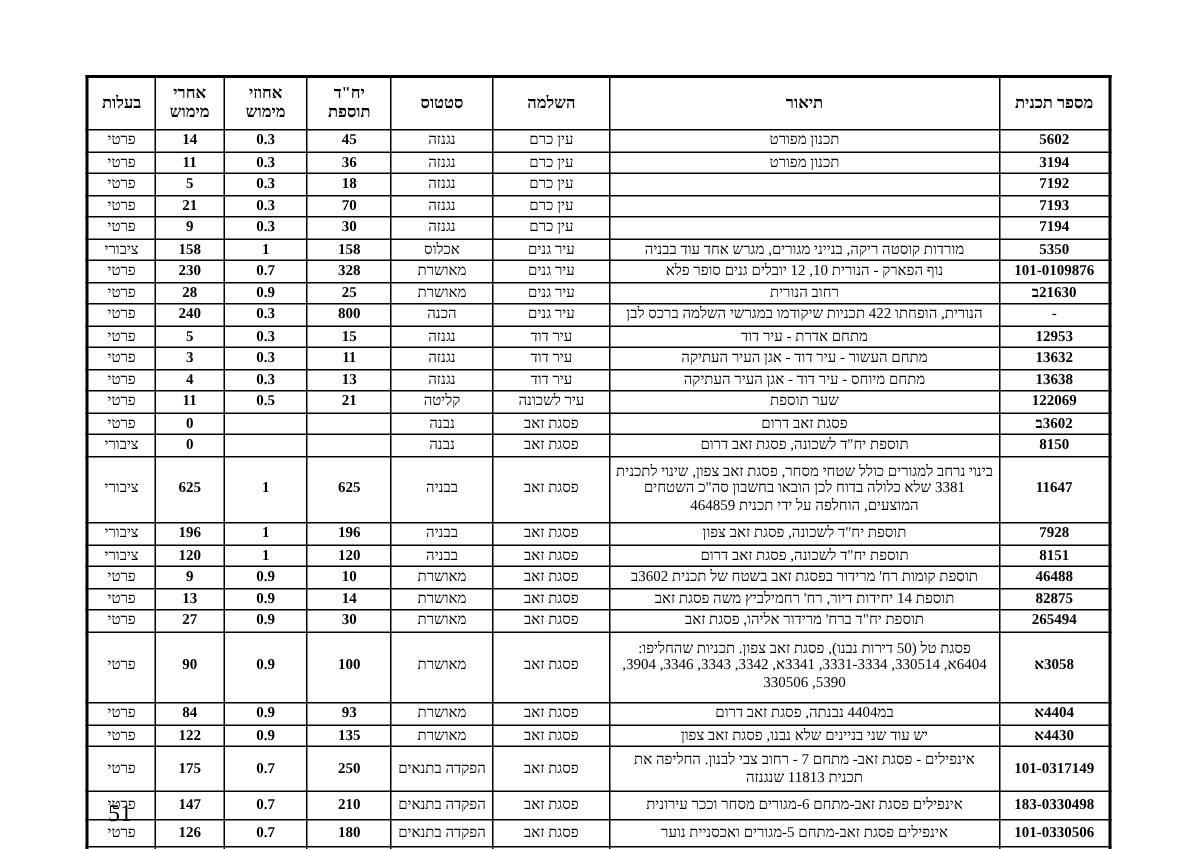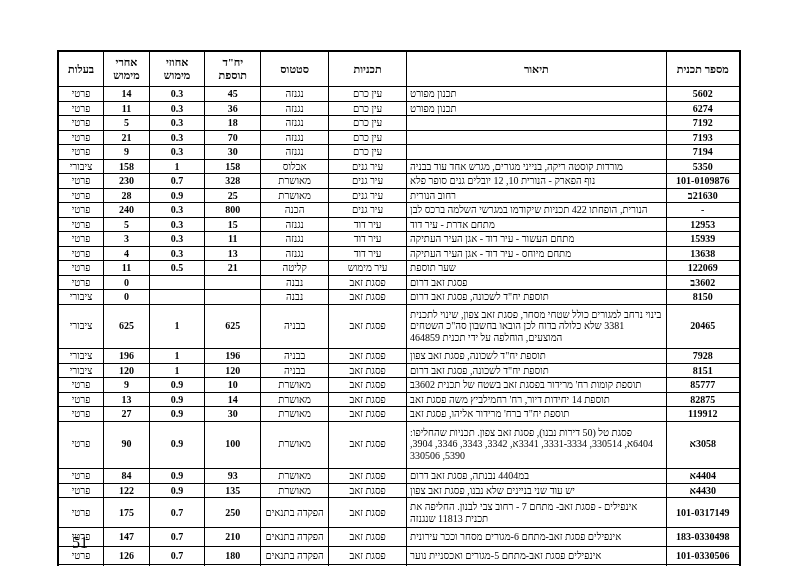--- a/index.html
+++ b/index.html
@@ -43,21 +43,21 @@
     text-align: center;
     background: #ffffff;
   }
   .plans td {
     font-size: 10px;
     line-height: 11.5px;
     padding: 1px 3px;
   }
   td.c   { text-align: center; white-space: nowrap; }
   td.num { text-align: center; white-space: nowrap; font-weight: bold; }
-  td.desc { text-align: left; }
+  td.desc { text-align: center; }
   
   tbody tr:nth-child(16) td { padding-top: 4px; padding-bottom: 5px; }
   tbody tr:nth-child(22) td { padding-top: 5px; padding-bottom: 7px; font-family: Liberation Serif, serif; }
   tbody tr:nth-child(25) td { padding-top: 3px; padding-bottom: 3px; }
   tbody tr:nth-child(26) td,
   tbody tr:nth-child(27) td { padding-top: 3px; padding-bottom: 3px; }
   tbody tr:nth-child(28) td { padding-top: 6px; padding-bottom: 6px; }
   .pagenum {
     position: absolute;
     left: 72px;
@@ -79,41 +79,41 @@
       <col style="width:67px">
       <col style="width:55px">
       <col style="width:55px">
       <col style="width:45px">
       <col style="width:45px">
     </colgroup>
     <thead>
       <tr>
         <th>מספר תכנית</th>
         <th>תיאור</th>
-        <th>תכניות</th>
+        <th>השלמה</th>
         <th>סטטוס</th>
         <th>יח"ד תוספת</th>
         <th>אחוזי מימוש</th>
         <th>אחרי מימוש</th>
         <th>בעלות</th>
       </tr>
     </thead>
     <tbody>
         <tr>
       <td class="num">5602</td>
       <td class="desc">תכנון מפורט</td>
       <td class="c">עין כרם</td>
       <td class="c">נגנזה</td>
       <td class="num">45</td>
       <td class="num">0.3</td>
       <td class="num">14</td>
       <td class="c">פרטי</td>
     </tr>
         <tr>
-      <td class="num">6274</td>
+      <td class="num">3194</td>
       <td class="desc">תכנון מפורט</td>
       <td class="c">עין כרם</td>
       <td class="c">נגנזה</td>
       <td class="num">36</td>
       <td class="num">0.3</td>
       <td class="num">11</td>
       <td class="c">פרטי</td>
     </tr>
         <tr>
       <td class="num">7192</td>
@@ -189,21 +189,21 @@
       <td class="num">12953</td>
       <td class="desc">מתחם אדרת - עיר דוד</td>
       <td class="c">עיר דוד</td>
       <td class="c">נגנזה</td>
       <td class="num">15</td>
       <td class="num">0.3</td>
       <td class="num">5</td>
       <td class="c">פרטי</td>
     </tr>
         <tr>
-      <td class="num">15939</td>
+      <td class="num">13632</td>
       <td class="desc">מתחם העשור - עיר דוד - אגן העיר העתיקה</td>
       <td class="c">עיר דוד</td>
       <td class="c">נגנזה</td>
       <td class="num">11</td>
       <td class="num">0.3</td>
       <td class="num">3</td>
       <td class="c">פרטי</td>
     </tr>
         <tr>
       <td class="num">13638</td>
@@ -211,21 +211,21 @@
       <td class="c">עיר דוד</td>
       <td class="c">נגנזה</td>
       <td class="num">13</td>
       <td class="num">0.3</td>
       <td class="num">4</td>
       <td class="c">פרטי</td>
     </tr>
         <tr>
       <td class="num">122069</td>
       <td class="desc">שער תוספת</td>
-      <td class="c">עיר מימוש</td>
+      <td class="c">עיר לשכונה</td>
       <td class="c">קליטה</td>
       <td class="num">21</td>
       <td class="num">0.5</td>
       <td class="num">11</td>
       <td class="c">פרטי</td>
     </tr>
         <tr>
       <td class="num">3602ב</td>
       <td class="desc">פסגת זאב דרום</td>
       <td class="c">פסגת זאב</td>
@@ -239,21 +239,21 @@
       <td class="num">8150</td>
       <td class="desc">תוספת יח"ד לשכונה, פסגת זאב דרום</td>
       <td class="c">פסגת זאב</td>
       <td class="c">נבנה</td>
       <td class="num"></td>
       <td class="num"></td>
       <td class="num">0</td>
       <td class="c">ציבורי</td>
     </tr>
         <tr>
-      <td class="num">20465</td>
+      <td class="num">11647</td>
       <td class="desc">בינוי נרחב למגורים כולל שטחי מסחר, פסגת זאב צפון, שינוי לתכנית 3381 שלא כלולה בדוח לכן הובאו בחשבון סה"כ השטחים המוצעים, הוחלפה על ידי תכנית 464859</td>
       <td class="c">פסגת זאב</td>
       <td class="c">בבניה</td>
       <td class="num">625</td>
       <td class="num">1</td>
       <td class="num">625</td>
       <td class="c">ציבורי</td>
     </tr>
         <tr>
       <td class="num">7928</td>
@@ -269,41 +269,41 @@
       <td class="num">8151</td>
       <td class="desc">תוספת יח"ד לשכונה, פסגת זאב דרום</td>
       <td class="c">פסגת זאב</td>
       <td class="c">בבניה</td>
       <td class="num">120</td>
       <td class="num">1</td>
       <td class="num">120</td>
       <td class="c">ציבורי</td>
     </tr>
         <tr>
-      <td class="num">85777</td>
+      <td class="num">46488</td>
       <td class="desc">תוספת קומות רח' מרידור בפסגת זאב בשטח של תכנית 3602ב</td>
       <td class="c">פסגת זאב</td>
       <td class="c">מאושרת</td>
       <td class="num">10</td>
       <td class="num">0.9</td>
       <td class="num">9</td>
       <td class="c">פרטי</td>
     </tr>
         <tr>
       <td class="num">82875</td>
       <td class="desc">תוספת 14 יחידות דיור, רח' רחמילביץ משה פסגת זאב</td>
       <td class="c">פסגת זאב</td>
       <td class="c">מאושרת</td>
       <td class="num">14</td>
       <td class="num">0.9</td>
       <td class="num">13</td>
       <td class="c">פרטי</td>
     </tr>
         <tr>
-      <td class="num">119912</td>
+      <td class="num">265494</td>
       <td class="desc">תוספת יח"ד ברח' מרידור אליהו, פסגת זאב</td>
       <td class="c">פסגת זאב</td>
       <td class="c">מאושרת</td>
       <td class="num">30</td>
       <td class="num">0.9</td>
       <td class="num">27</td>
       <td class="c">פרטי</td>
     </tr>
         <tr>
       <td class="num">3058א</td>

